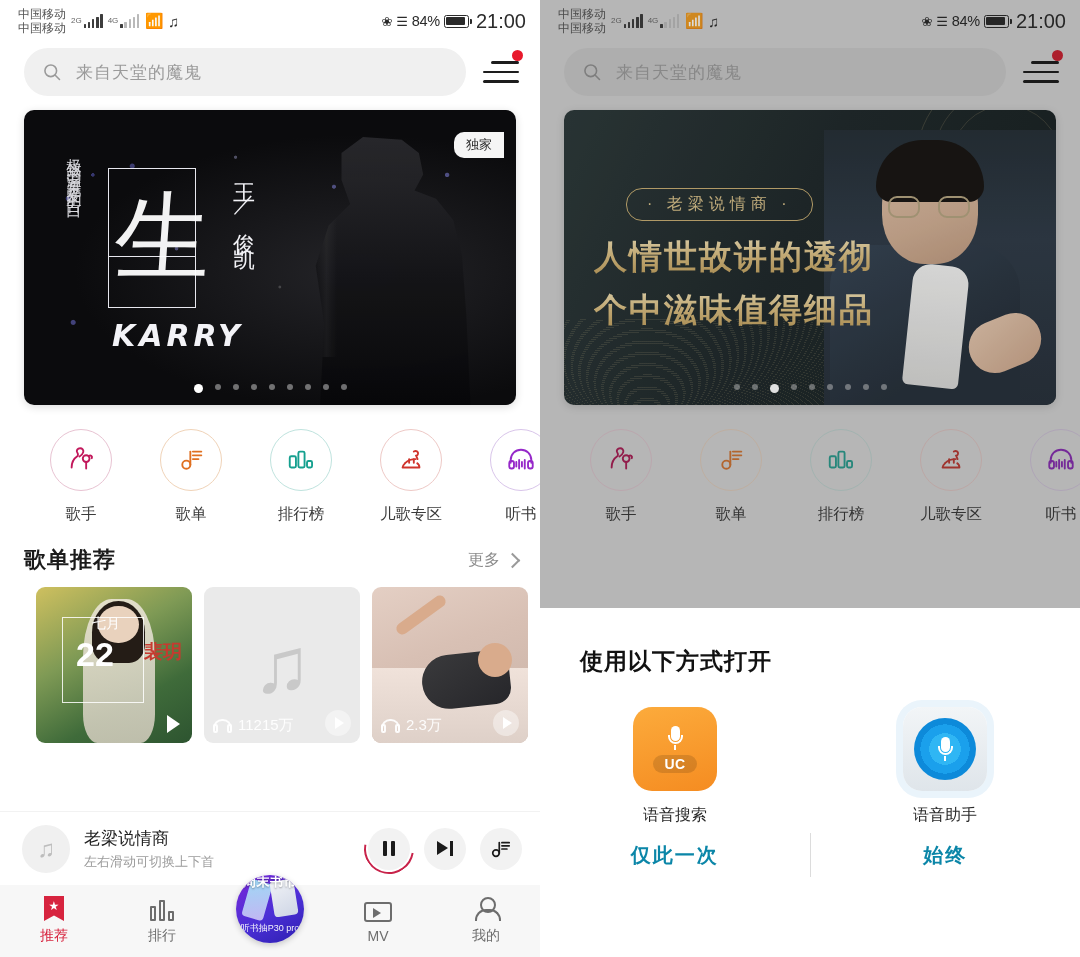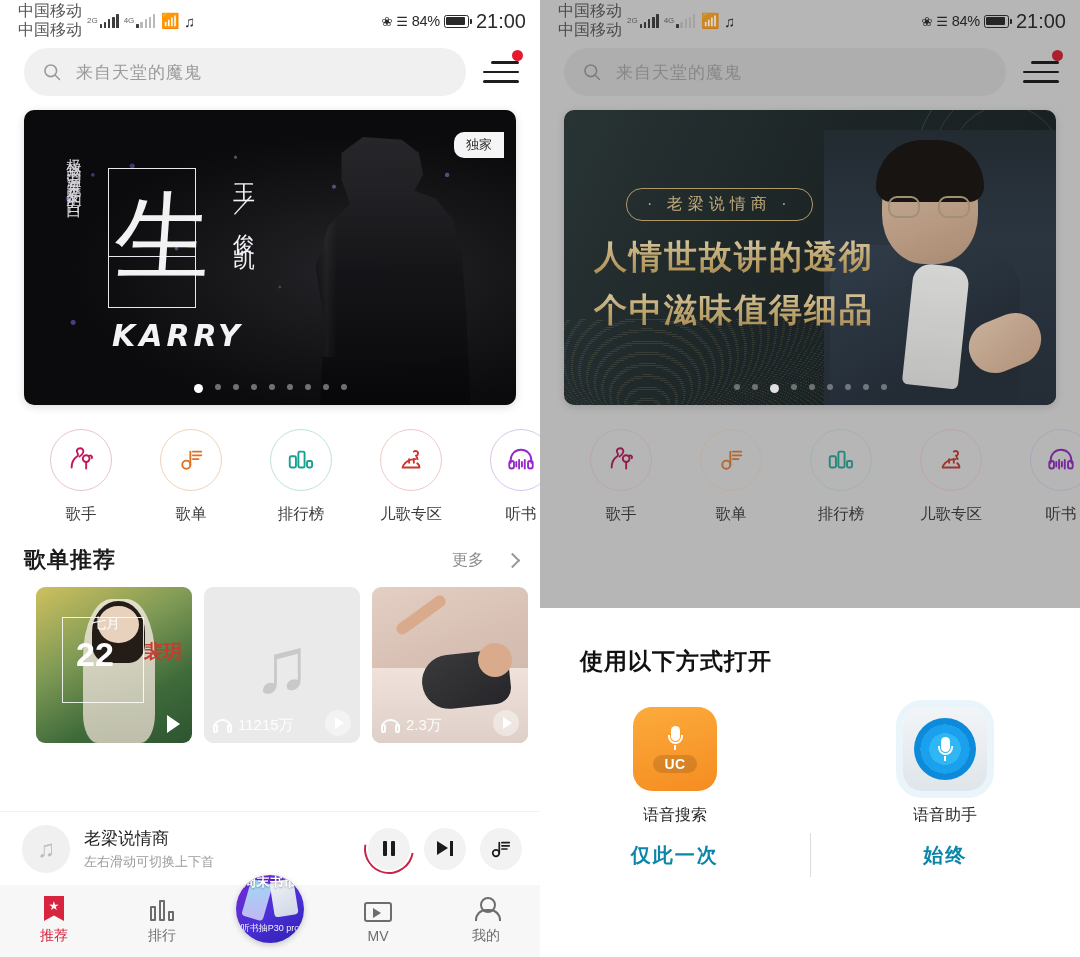--- a/index.html
+++ b/index.html
@@ -4,21 +4,21 @@
 <style>
   * { margin:0; padding:0; box-sizing:border-box; }
   html,body{ width:1080px; height:957px; overflow:hidden; background:#fff;
     font-family:"Liberation Sans","DejaVu Sans",sans-serif; }
   .screen{ position:relative; width:1080px; height:957px; display:flex; }
   .panel{ position:relative; width:540px; height:957px; overflow:hidden; background:#fff; }
 
   
   .statusbar{ height:42px; display:flex; align-items:center; padding:0 14px 0 18px;
     font-size:11px; color:#4a4a4a; }
-  .carriers{ display:flex; flex-direction:column; line-height:1.18; font-size:16px; color:#555; }
+  .carriers{ display:flex; flex-direction:column; line-height:1.18; font-size:12px; color:#555; }
   .sig-group{ display:flex; align-items:flex-end; gap:1px; margin-left:5px; }
   .gen{ font-size:8px; color:#666; margin-right:1px; align-self:flex-start; padding-top:2px;}
   .bars{ display:flex; align-items:flex-end; gap:1.5px; height:14px; }
   .bars i{ display:block; width:2.6px; background:#3d3d3d; border-radius:0.5px;}
   .bars i:nth-child(1){height:4px}.bars i:nth-child(2){height:6.5px}
   .bars i:nth-child(3){height:9px}.bars i:nth-child(4){height:11.5px}.bars i:nth-child(5){height:14px}
   .bars.weak i{ background:#b9b9b9; }
   .bars.weak i:nth-child(1){background:#3d3d3d}
   .sb-spacer{ flex:1; }
   .sb-right{ display:flex; align-items:center; gap:4px; font-size:14px; color:#2b2b2b; }
@@ -119,21 +119,21 @@
   
   .cats{ display:flex; padding:24px 0 6px 26px; gap:0; }
   .cat{ width:110px; display:flex; flex-direction:column; align-items:center; gap:13px; flex:0 0 auto;}
   .cat-ring{ width:62px; height:62px; border-radius:50%; border:1.4px solid; display:flex;
     align-items:center; justify-content:center; }
   .cat-label{ font-size:15.5px; color:#3a3a3a; }
 
   
   .sec-head{ display:flex; align-items:center; justify-content:space-between; padding:14px 22px 12px 24px; }
   .sec-title{ font-size:22px; font-weight:bold; color:#1b1b1b; letter-spacing:1px; }
-  .sec-more{ display:flex; align-items:center; gap:23px; color:#8c8c8c; font-size:16px; }
+  .sec-more{ display:flex; align-items:center; gap:7px; color:#8c8c8c; font-size:16px; }
   .chev{ width:11px; height:11px; border-right:2.2px solid #9a9a9a; border-top:2.2px solid #9a9a9a;
     transform:rotate(45deg); }
 
   .cards{ display:flex; gap:12px; padding:0 0 0 36px; }
   .card{ width:156px; height:156px; border-radius:9px; position:relative; overflow:hidden; flex:0 0 auto; }
   .card.c1{ background:linear-gradient(150deg,#cfc05f 0%,#7f9a55 38%,#3f6b3a 70%,#2d5430 100%); }
   .card.c1::before{ content:""; position:absolute; left:30%; top:8%; width:46%; height:92%;
     background:linear-gradient(180deg,#efe8dd 0%,#d6cfc0 100%); border-radius:40% 40% 20% 20%; opacity:.85;}
   .card.c1 .face{ position:absolute; left:40%; top:12%; width:26%; height:24%; border-radius:50%;
     background:#e9d2bd; }

